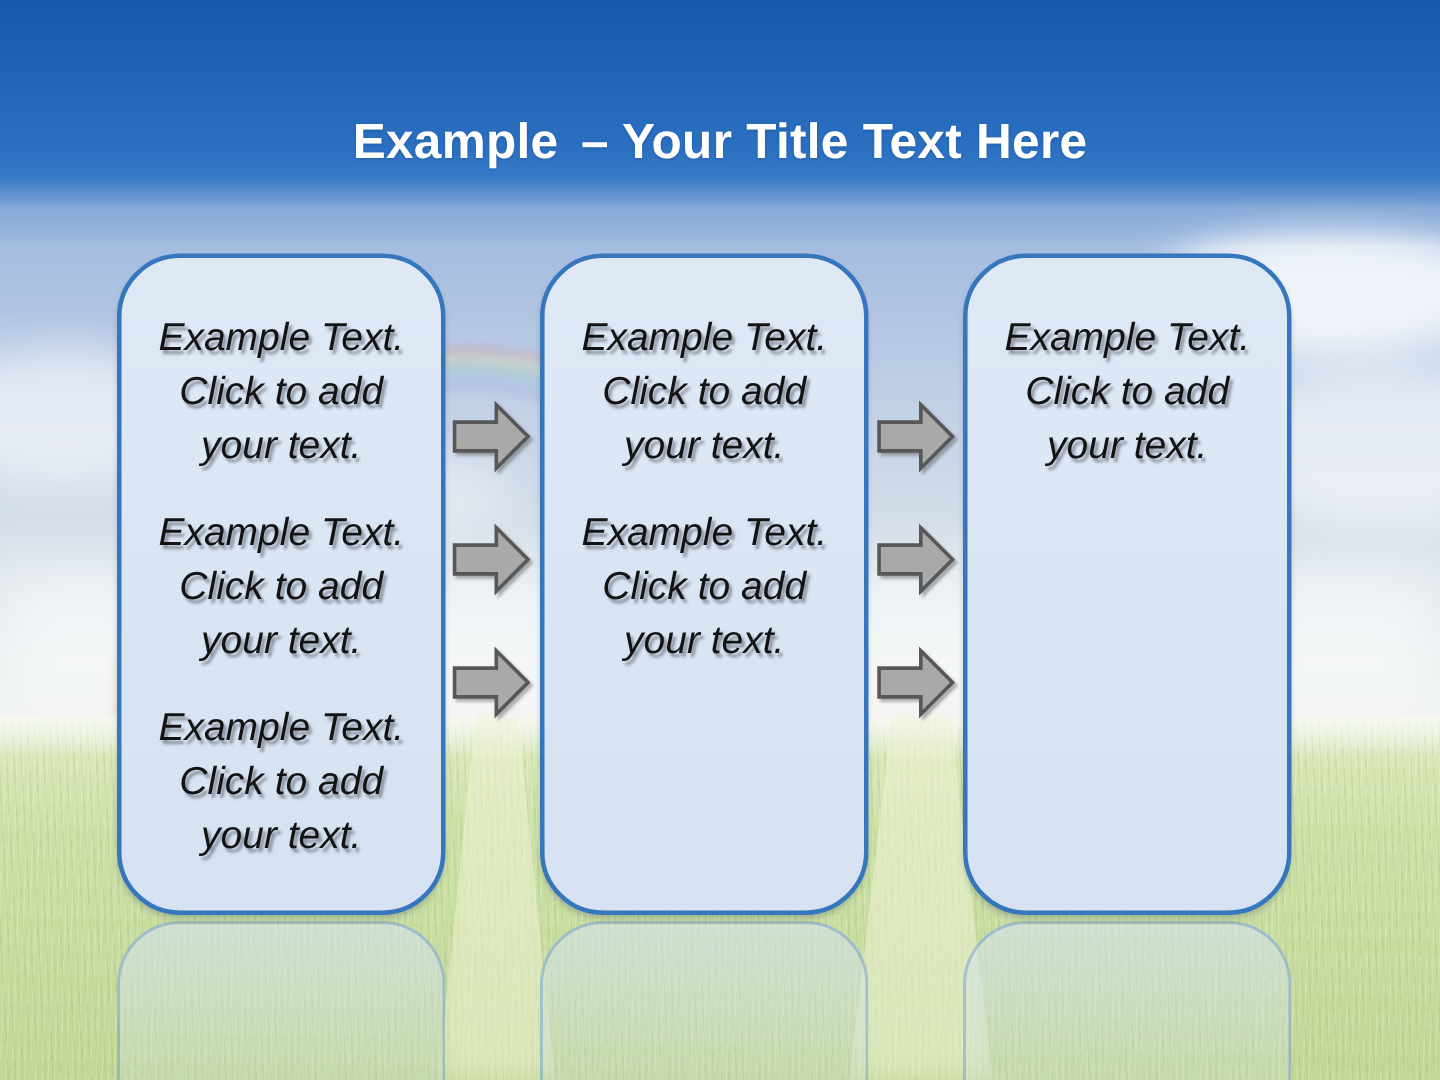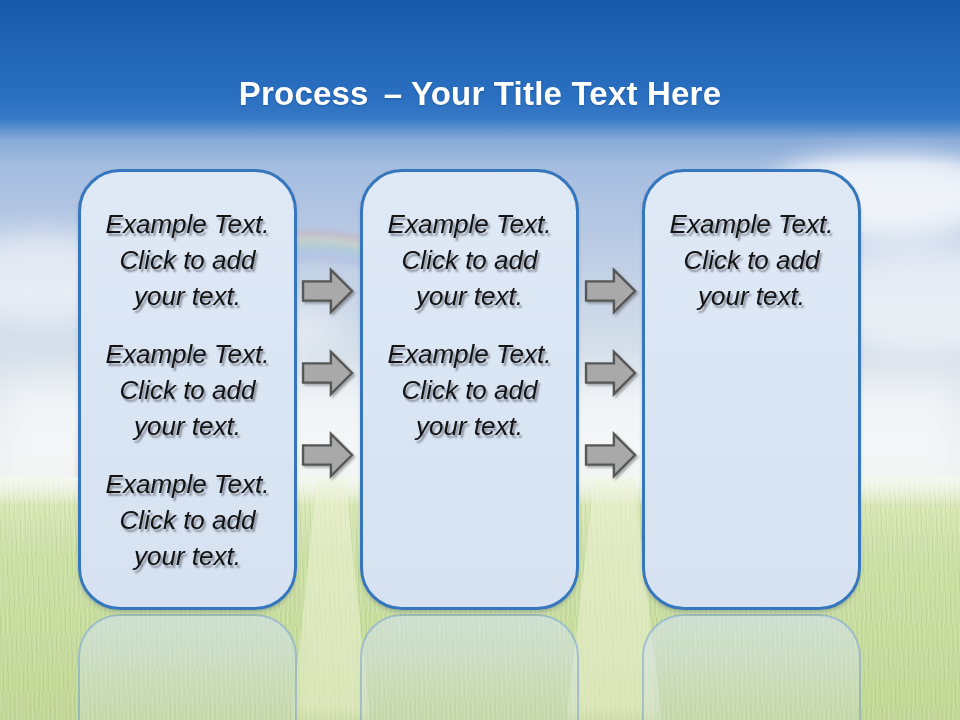--- a/index.html
+++ b/index.html
@@ -99,21 +99,21 @@
   <div class="cloud c2"></div>
   <div class="cloud c3"></div>
   <div class="cloud c4"></div>
   <div class="cloud c5"></div>
   <div class="haze"></div>
   <div class="grass"></div>
   <div class="path p1"></div>
   <div class="path p2"></div>
 
   <div class="header"></div>
-  <h1 class="title"><span class="kw">Process</span><span class="rest">– Your Title Text Here</span></h1>
+  <h1 class="title"><span class="kw">Example</span><span class="rest">– Your Title Text Here</span></h1>
 
   <div class="refl bx1"></div>
   <div class="refl bx2"></div>
   <div class="refl bx3"></div>
 
   <div class="box bx1">
     <p class="ph">Example Text.
 Click  to add
 your text.</p>
     <p class="ph">Example Text.

